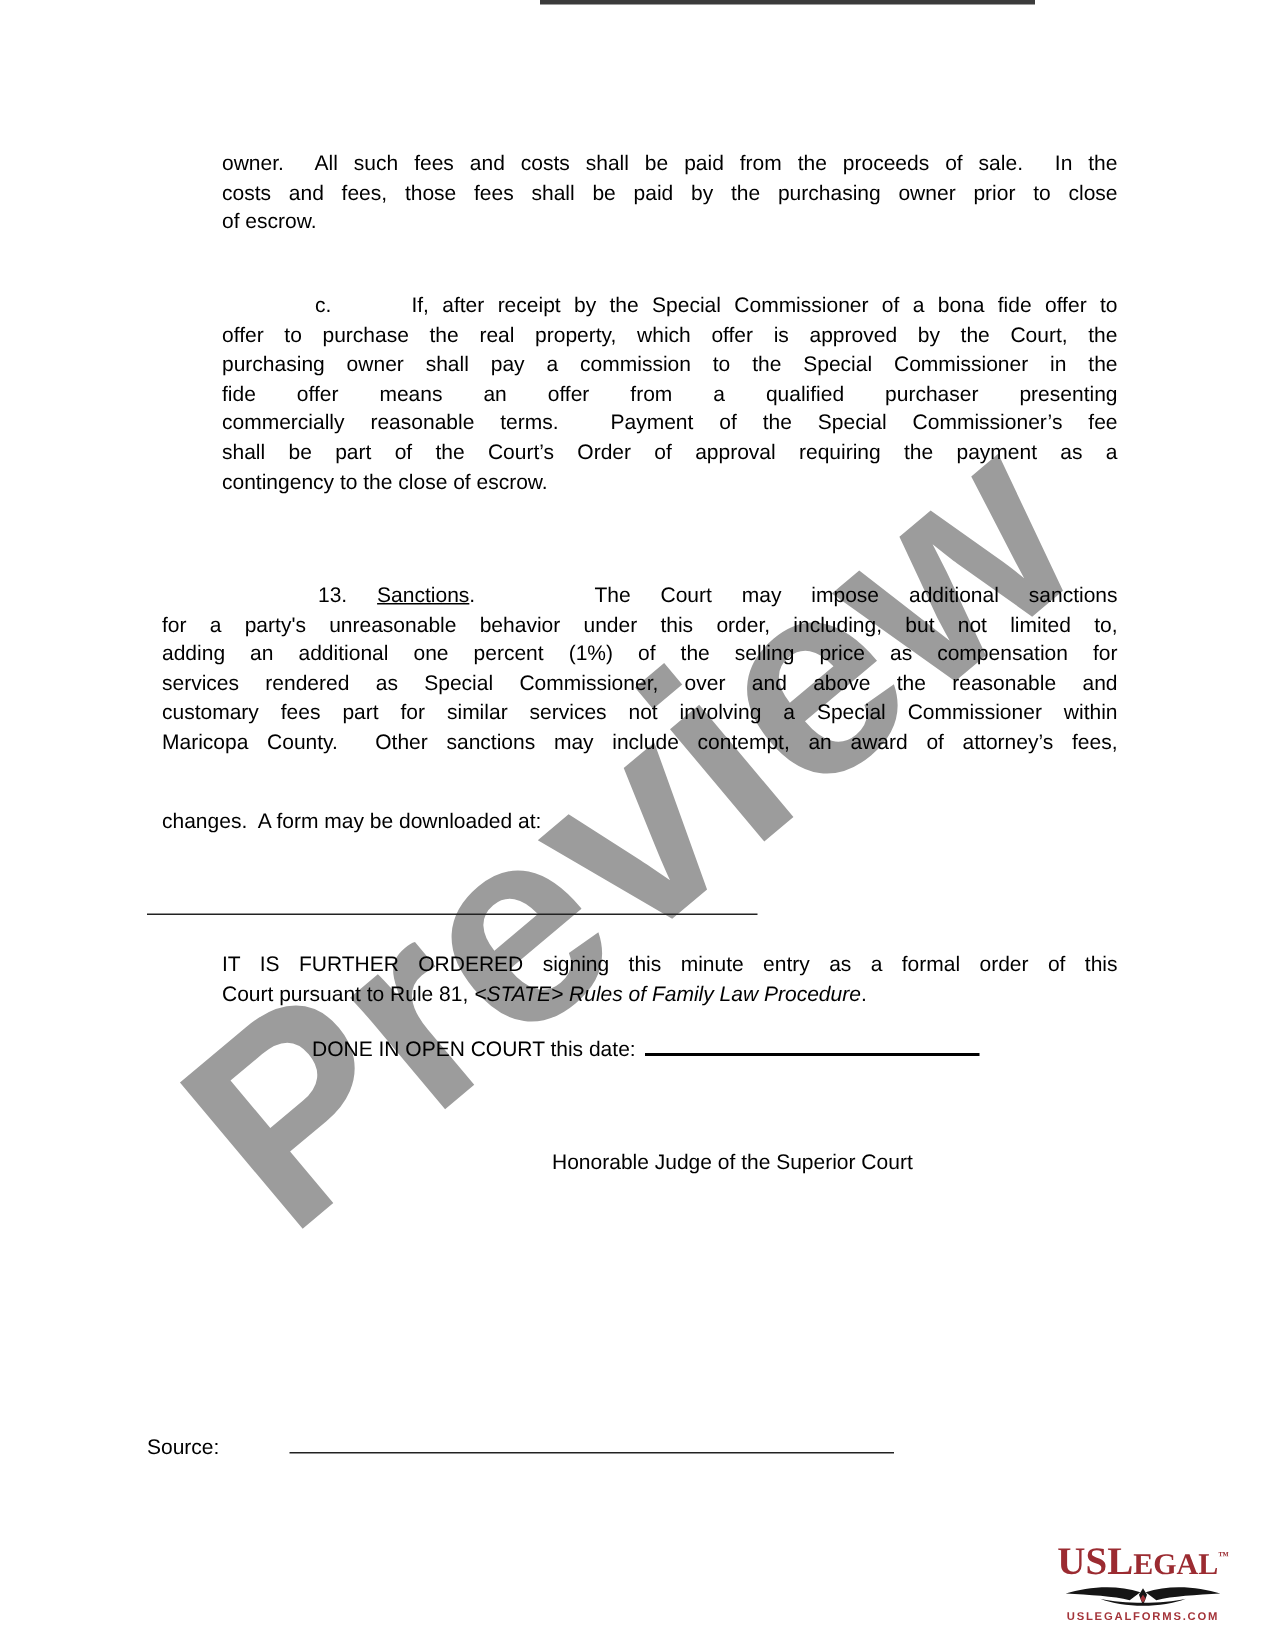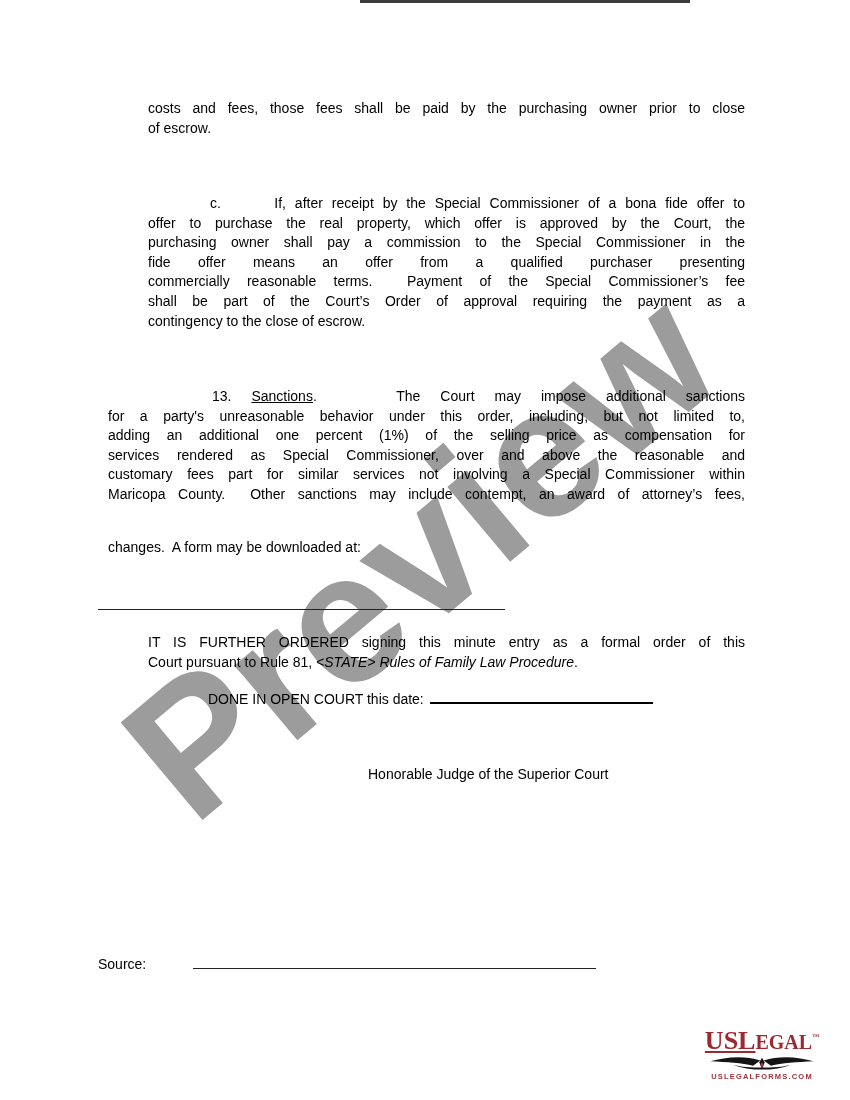--- a/index.html
+++ b/index.html
@@ -30,38 +30,39 @@
   .pit{left:148px;top:633px;width:597px;}
   .u{text-decoration:underline;}
   .it{font-style:italic;}
   .done{position:absolute;left:208px;top:690px;font-size:14px;line-height:19.6px;white-space:nowrap;}
   .dline{display:inline-block;width:223px;border-bottom:2px solid #000;margin-left:6px;}
   .judge{position:absolute;left:368px;top:765px;font-size:14px;line-height:19.6px;}
   .source{position:absolute;left:98px;top:955px;font-size:14px;line-height:19.6px;white-space:nowrap;}
   .sline{display:inline-block;width:403px;border-bottom:1.5px solid #222;margin-left:47px;}
   .logo{position:absolute;left:700px;top:1024px;width:124px;text-align:center;z-index:2;}
   .logo-text{font-family:"Liberation Serif","DejaVu Serif",serif;font-weight:bold;color:#9b2b31;line-height:26px;white-space:nowrap;}
-  .logo-text .big{font-size:26px;text-decoration:underline;}
+  .logo-text .big{font-size:26px;}
   .logo-text .small{font-size:20px;}
   .logo-tm{font-size:7px;vertical-align:10px;color:#9b2b31;}
   .logo-eagle{display:block;margin:-1px auto 0 auto;}
   .logo-sub{font-size:7.5px;font-weight:bold;letter-spacing:1.2px;color:#a4343a;margin-top:0px;white-space:nowrap;}
 </style>
 </head>
 <body>
 
 <div class="page">
 
   <div class="watermark">Preview</div>
 
   <div class="content">
 
     <div class="rule topline"></div>
 
     <div class="para p1">
+        <div class="jline first">owner.&nbsp; All such fees and costs shall be paid from the proceeds of sale.&nbsp; In the</div>
         <div class="jline">costs and fees, those fees shall be paid by the purchasing owner prior to close</div>
         <div class="jline last">of escrow.</div>
       </div>
 
     <div class="para pc">
         <div class="jline first">c.&nbsp;&nbsp;&nbsp;&nbsp;&nbsp; If, after receipt by the Special Commissioner of a bona fide offer to</div>
         <div class="jline">offer to purchase the real property, which offer is approved by the Court, the</div>
         <div class="jline">purchasing owner shall pay a commission to the Special Commissioner in the</div>
         <div class="jline">fide offer means an offer from a qualified purchaser presenting</div>
         <div class="jline">commercially reasonable terms.&nbsp; Payment of the Special Commissioner’s fee</div>

